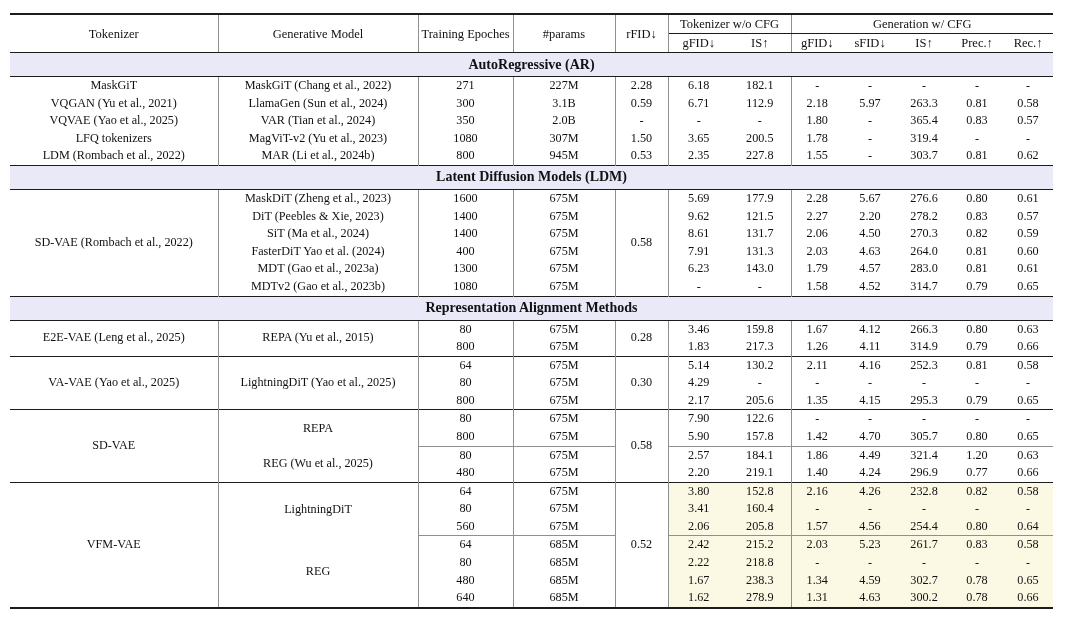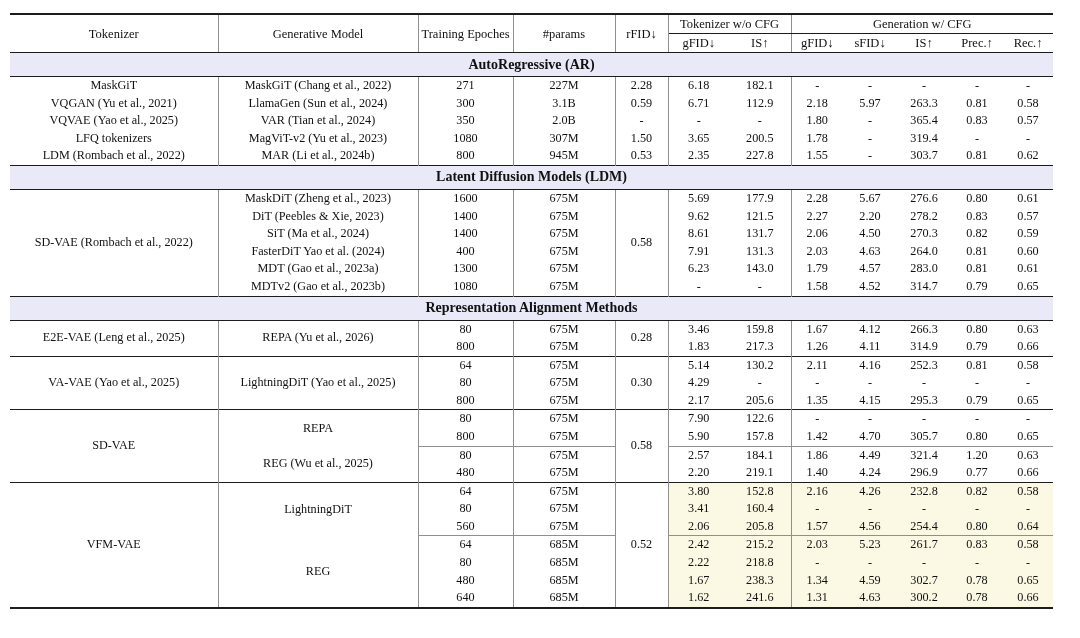--- a/index.html
+++ b/index.html
@@ -207,21 +207,21 @@
         <td class="">4.52</td>
         <td class="">314.7</td>
         <td class="">0.79</td>
         <td class="">0.65</td>
       </tr>
       <tr>
         <td colspan="12" class="band">Representation Alignment Methods</td>
       </tr>
       <tr>
         <td class="vr" rowspan="2">E2E-VAE (Leng et al., 2025)</td>
-        <td class="vr" rowspan="2">REPA (Yu et al., 2026)</td>
+        <td class="vr" rowspan="2">REPA (Yu et al., 2015)</td>
         <td class="vr">80</td>
         <td class="vr">675M</td>
         <td class="vr b" rowspan="2">0.28</td>
         <td class="">3.46</td>
         <td class="vr">159.8</td>
         <td class="">1.67</td>
         <td class="">4.12</td>
         <td class="">266.3</td>
         <td class="">0.80</td>
         <td class="">0.63</td>
@@ -388,21 +388,21 @@
         <td class="hl">1.34</td>
         <td class="hl">4.59</td>
         <td class="hl">302.7</td>
         <td class="hl">0.78</td>
         <td class="hl">0.65</td>
       </tr>
       <tr>
         <td class="vr">640</td>
         <td class="vr">685M</td>
         <td class="b hl">1.62</td>
-        <td class="vr b hl">241.6</td>
+        <td class="vr b hl">278.9</td>
         <td class="hl">1.31</td>
         <td class="hl">4.63</td>
         <td class="hl">300.2</td>
         <td class="hl">0.78</td>
         <td class="b hl">0.66</td>
       </tr>
     </tbody>
 </table>
 
 </body></html>

